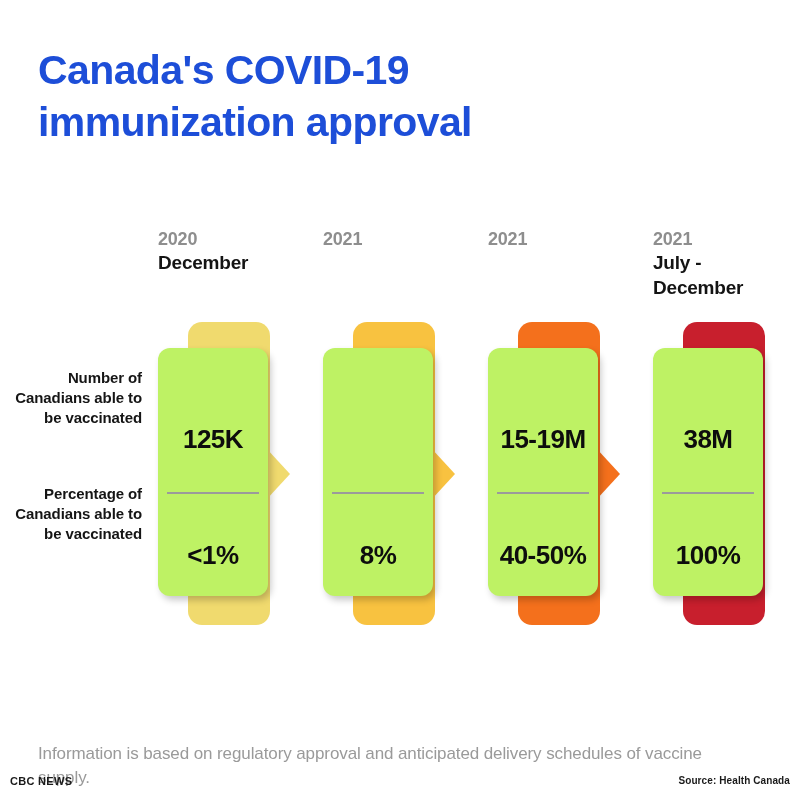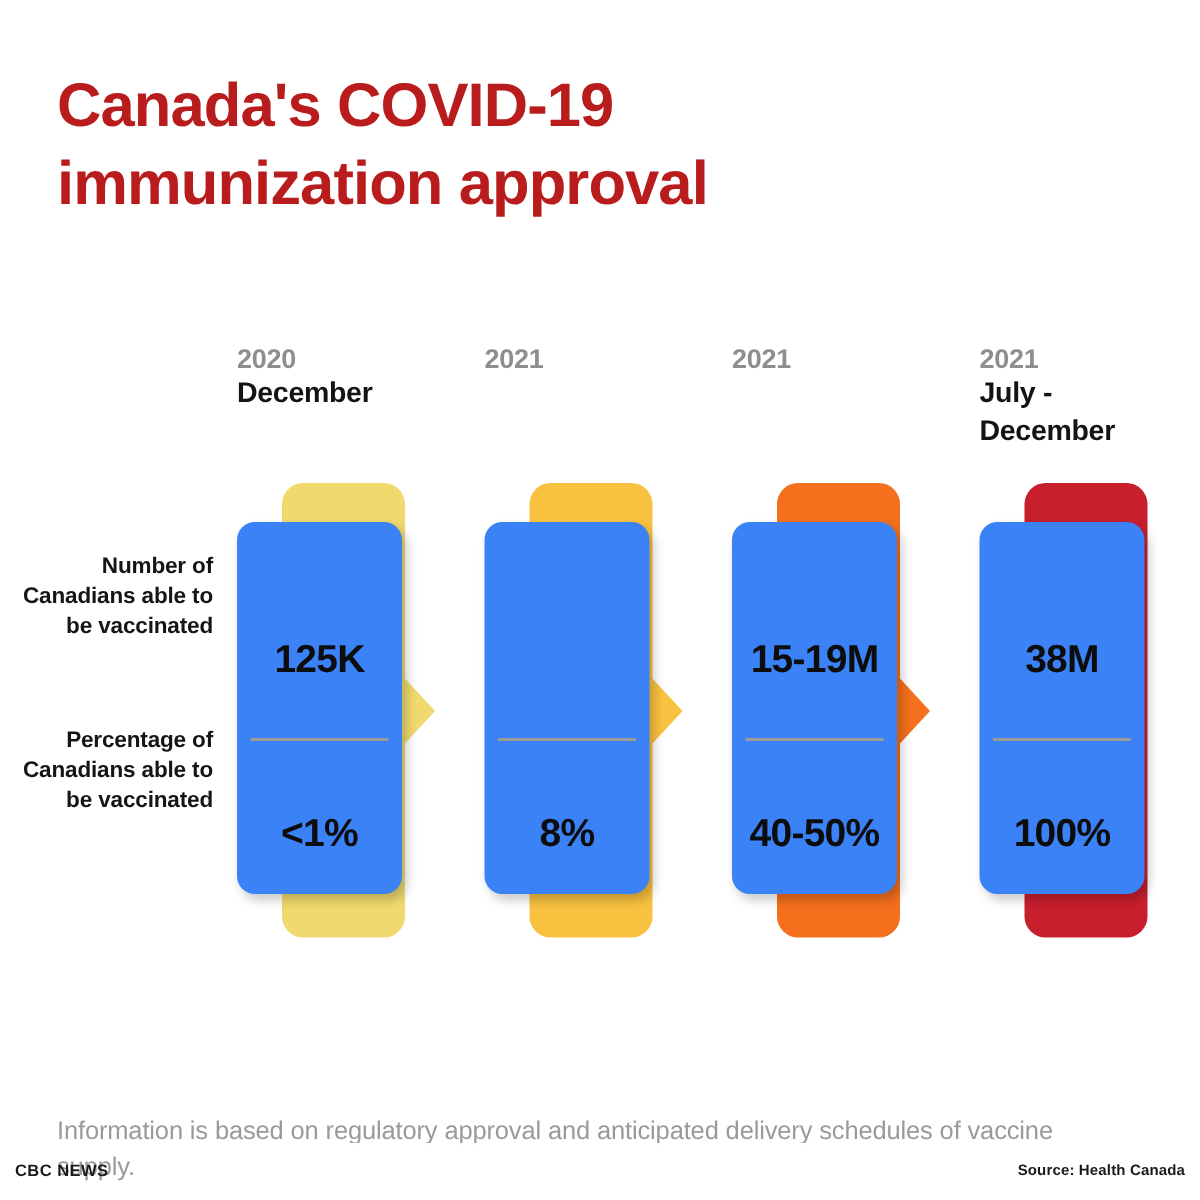--- a/index.html
+++ b/index.html
@@ -23,21 +23,21 @@
 
   
   .title {
     position: absolute;
     left: 38px;
     top: 44px;
     width: 620px;
     font-size: 41px;
     line-height: 1.28;
     font-weight: bold;
-    color: #b91c1c;
+    color: #1d4ed8;
     letter-spacing: -0.6px;
   }
   .title .line { display: block; }
 
   
   .headers {
     position: absolute;
     left: 0;
     top: 228px;
     width: 666px;
@@ -108,21 +108,21 @@
     border-left: 24px solid #000;
   }
 
   
   .card {
     position: absolute;
     left: 0;
     top: 26px;
     width: 110px;
     height: 248px;
-    background: #3b82f6;
+    background: #bef264;
     border-radius: 12px;
     box-shadow: 3px 4px 7px rgba(0,0,0,0.22);
   }
   .card .value {
     position: absolute;
     left: 0;
     width: 110px;
     text-align: center;
     font-weight: bold;
     color: #0d0d0d;

